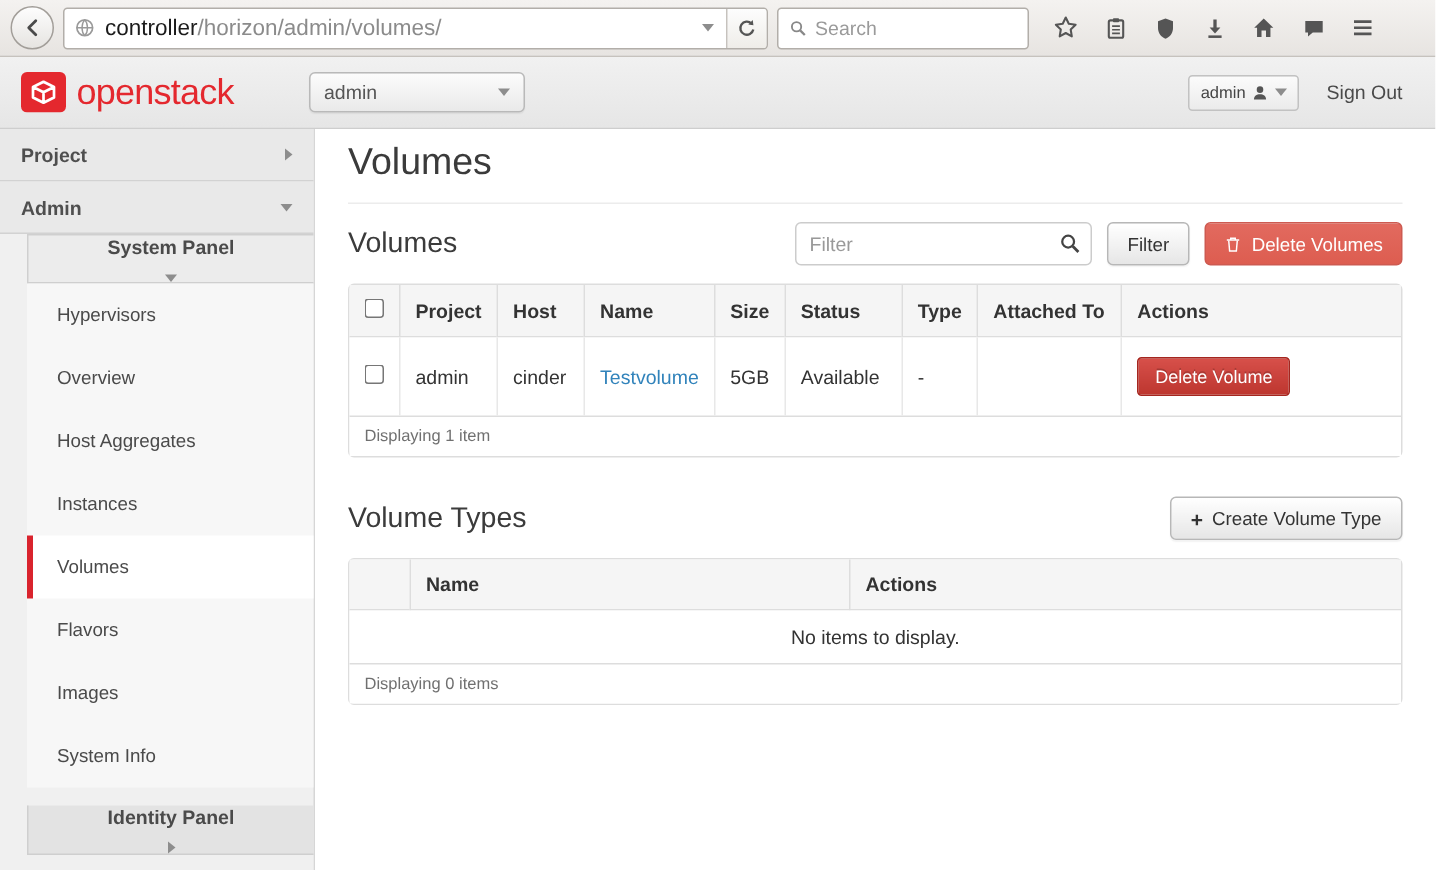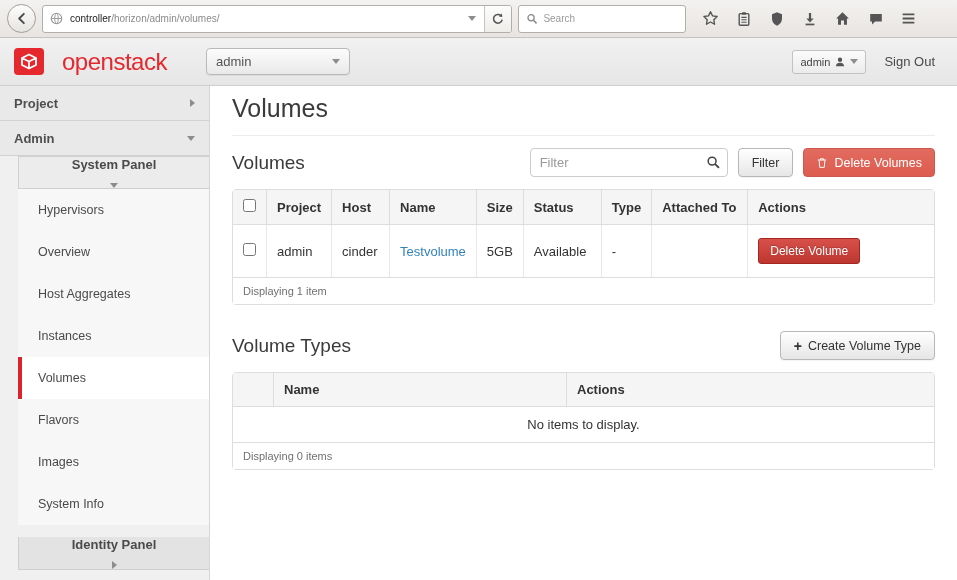--- a/index.html
+++ b/index.html
@@ -8,36 +8,36 @@
   .screen { width:957px; height:580px; display:flex; flex-direction:column; }
 
   
   .browser-bar { height:38px; background:linear-gradient(#f4f2f0,#e7e4e1); border-bottom:1px solid #c6c2bd;
     display:flex; align-items:center; padding:0 7px; gap:6px; flex:0 0 auto; }
   .nav-back { width:29px; height:29px; border-radius:50%; border:1px solid #a29e99;
     background:linear-gradient(#fdfdfd,#e6e4e1); display:flex; align-items:center; justify-content:center; cursor:pointer; flex:0 0 auto; }
   .urlbar { height:28px; flex:0 0 470px; background:#fff; border:1px solid #b2aea9; border-radius:3px;
     display:flex; align-items:center; overflow:hidden; }
   .urlbar .globe { padding:0 6px; display:flex; }
-  .url-text { flex:1; font-size:10px; color:#8b8b8b; white-space:nowrap; overflow:hidden; }
+  .url-text { flex:1; font-size:15px; color:#8b8b8b; white-space:nowrap; overflow:hidden; }
   .url-text b { color:#1b1b1b; font-weight:normal; }
   .url-caret { padding:0 8px; align-self:stretch; display:flex; align-items:center; cursor:pointer; }
   .reload-seg { align-self:stretch; border-left:1px solid #c6c2bd; width:27px; display:flex; align-items:center;
     justify-content:center; background:linear-gradient(#fdfdfd,#efede9); cursor:pointer; }
   .searchbar { height:28px; flex:0 0 168px; background:#fff; border:1px solid #b2aea9; border-radius:3px;
     display:flex; align-items:center; padding:0 7px; gap:5px; }
-  .searchbar input { border:none; outline:none; width:100%; font-size:10px; color:#555; font-family:inherit; background:transparent; }
+  .searchbar input { border:none; outline:none; width:100%; font-size:13px; color:#555; font-family:inherit; background:transparent; }
   .searchbar input::placeholder { color:#9a9a9a; }
   .tool-icons { display:flex; align-items:center; margin-left:2px; }
   .tool-btn { width:33px; height:30px; display:flex; align-items:center; justify-content:center; cursor:pointer; }
 
   
   .os-header { height:48px; background:linear-gradient(#f1f1f1,#e6e6e6); border-bottom:1px solid #cecece;
     display:flex; align-items:center; padding:0 14px; flex:0 0 auto; }
-  .logo { display:flex; align-items:center; gap:18px; width:192px; }
+  .logo { display:flex; align-items:center; gap:7px; width:192px; }
   .logo-text { font-size:24px; color:var(--brand-red,#e4282e); letter-spacing:-0.5px; }
   .project-select { width:144px; height:27px; border:1px solid #b9b9b9; border-radius:4px;
     background:linear-gradient(#fcfcfc,#e9e9e9); display:flex; align-items:center; justify-content:space-between;
     padding:0 9px; font-size:13px; color:#555; cursor:pointer; box-shadow:0 1px 1px rgba(0,0,0,.06); }
   .header-right { margin-left:auto; display:flex; align-items:center; gap:18px; }
   .user-btn { height:24px; border:1px solid #c2c2c2; border-radius:3px; background:linear-gradient(#fbfbfb,#ebebeb);
     display:flex; align-items:center; gap:4px; padding:0 7px; font-size:11px; color:#444; cursor:pointer; }
   .signout { font-size:13px; color:#4a4a4a; cursor:pointer; padding-right:8px; }
 
   .caret-down { width:0; height:0; border-top:5px solid #8d8d8d; border-left:4px solid transparent; border-right:4px solid transparent; }

